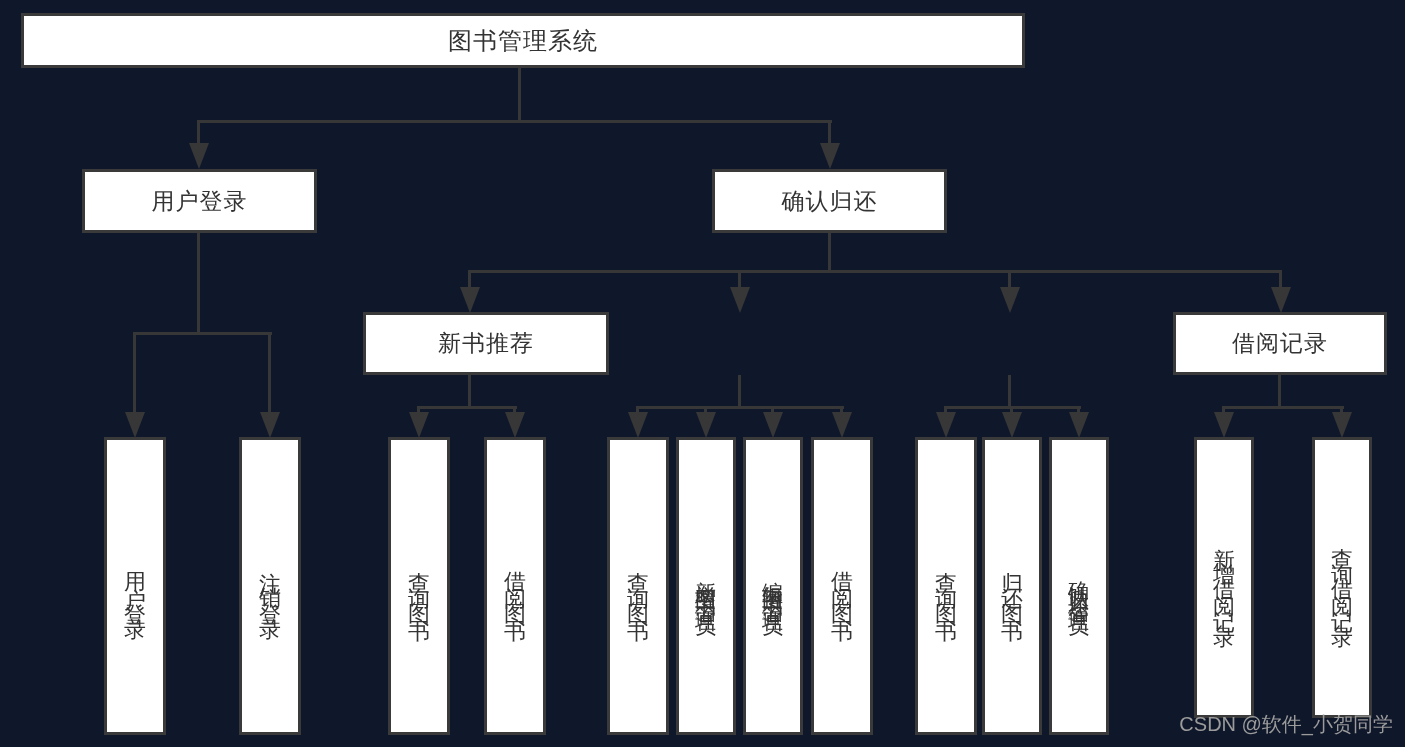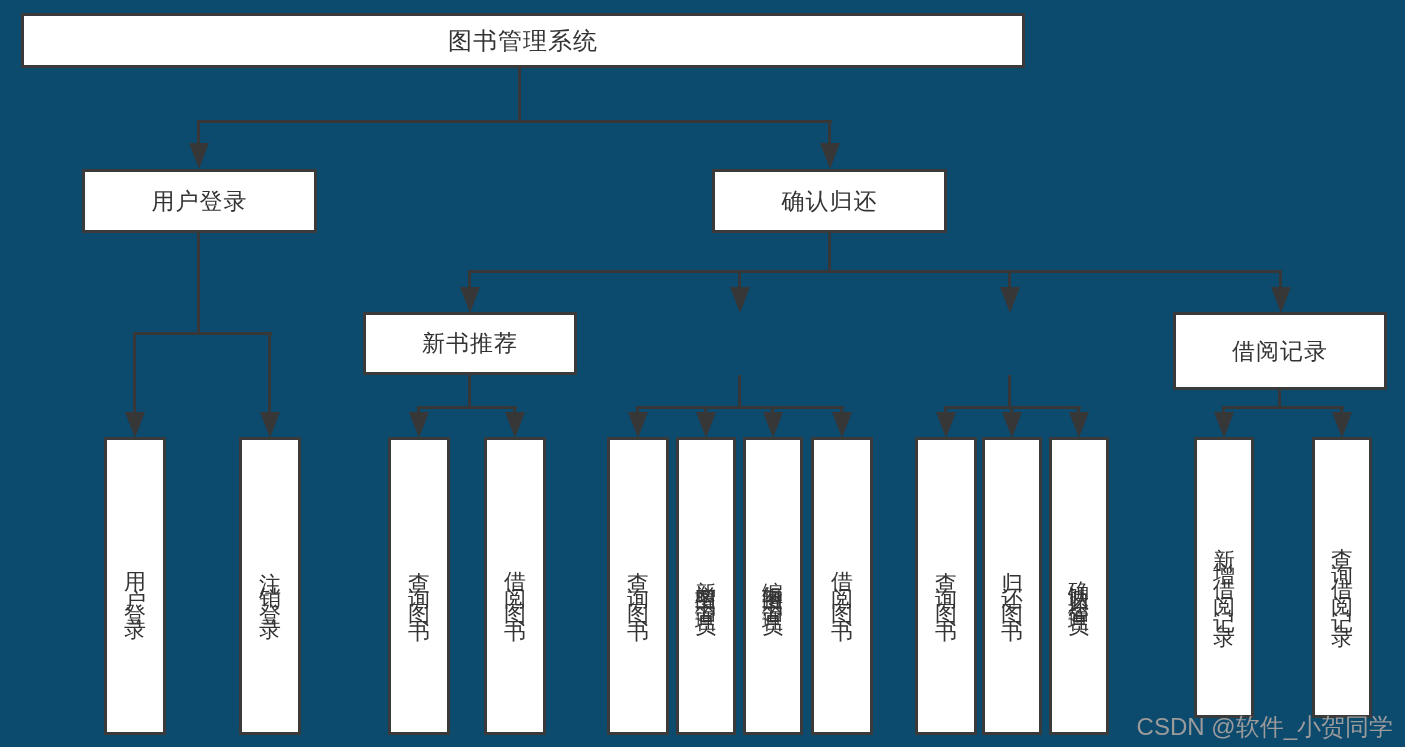--- a/index.html
+++ b/index.html
@@ -1,17 +1,17 @@
 <!DOCTYPE html>
 <html><head>
 <meta charset="utf-8">
 <style>
   html,body{margin:0;padding:0;background:#ffffff;}
   #canvas{
-    position:relative;width:1405px;height:747px;background:#0c4a6e;overflow:hidden;
+    position:relative;width:1405px;height:747px;background:#0f172a;overflow:hidden;
     font-family:"Liberation Sans","DejaVu Sans",sans-serif;color:#333333;
   }
   .box{
     position:absolute;box-sizing:border-box;border:3px solid #3a3a3a;background:#ffffff;
     display:flex;align-items:center;justify-content:center;font-size:23px;color:#333333;
     letter-spacing:1px;z-index:1;
   }
   .box.root{font-size:24px;}
   .vbox{
     position:absolute;box-sizing:border-box;border:3px solid #3a3a3a;background:#ffffff;
@@ -23,21 +23,21 @@
   }
   .vlabel.tight{letter-spacing:5px;font-size:21px;}
   .hline,.vline{position:absolute;background:#373737;z-index:0;}
   .arrow{
     position:absolute;width:0;height:0;z-index:2;transform:translateX(-50%);
     border-left:10px solid transparent;border-right:10px solid transparent;
     border-top:26px solid #373737;
   }
   .watermark{
     position:absolute;right:12px;top:711px;z-index:5;
-    font-size:24px;color:#9b9b9b;white-space:nowrap;
+    font-size:20px;color:#9b9b9b;white-space:nowrap;
   }
 </style>
 </head>
 <body>
 
 <div id="canvas">
 
   <div class="vline" style="left:518px;top:68px;width:3px;height:54px;"></div>
   <div class="hline" style="left:198px;top:120px;width:634px;height:3px;"></div>
   <div class="vline" style="left:197px;top:120px;width:3px;height:32px;"></div>
@@ -101,24 +101,24 @@
     <span>图书管理系统</span>
   </div>
 
   <div class="box" style="left:82px;top:169px;width:235px;height:64px;">
     <span>用户登录</span>
   </div>
   <div class="box" style="left:712px;top:169px;width:235px;height:64px;">
     <span>确认归还</span>
   </div>
 
-  <div class="box" style="left:363px;top:312px;width:214px;height:63px;">
+  <div class="box" style="left:363px;top:312px;width:246px;height:63px;">
     <span>新书推荐</span>
   </div>
-  <div class="box" style="left:1173px;top:312px;width:214px;height:78px;">
+  <div class="box" style="left:1173px;top:312px;width:214px;height:63px;">
     <span>借阅记录</span>
   </div>
 
   <div class="vbox" style="left:104px;top:437px;width:62px;height:298px;">
     <span class="vlabel">用户登录</span>
   </div>
   <div class="vbox" style="left:239px;top:437px;width:62px;height:298px;">
     <span class="vlabel">注销登录</span>
   </div>
 

